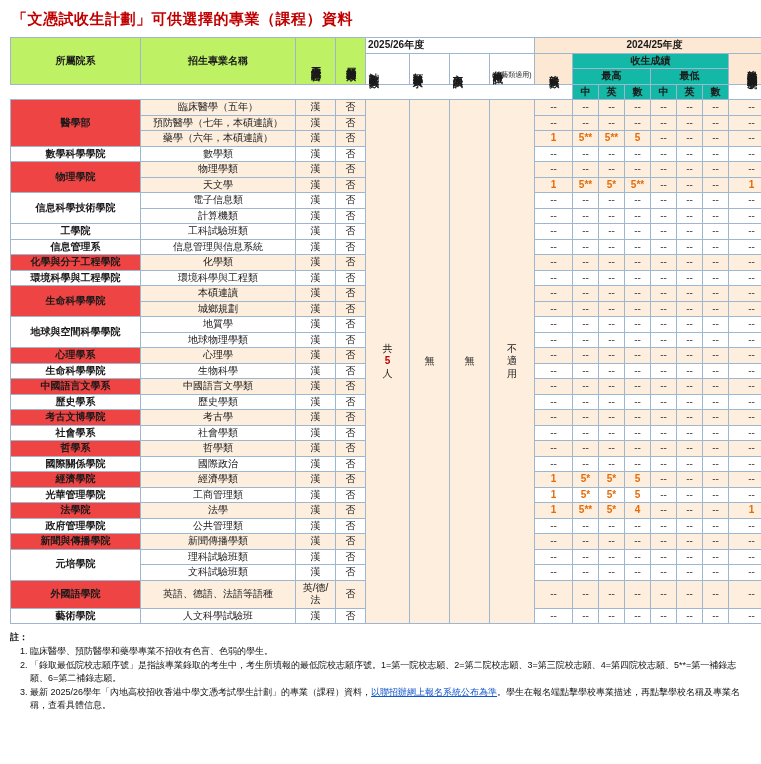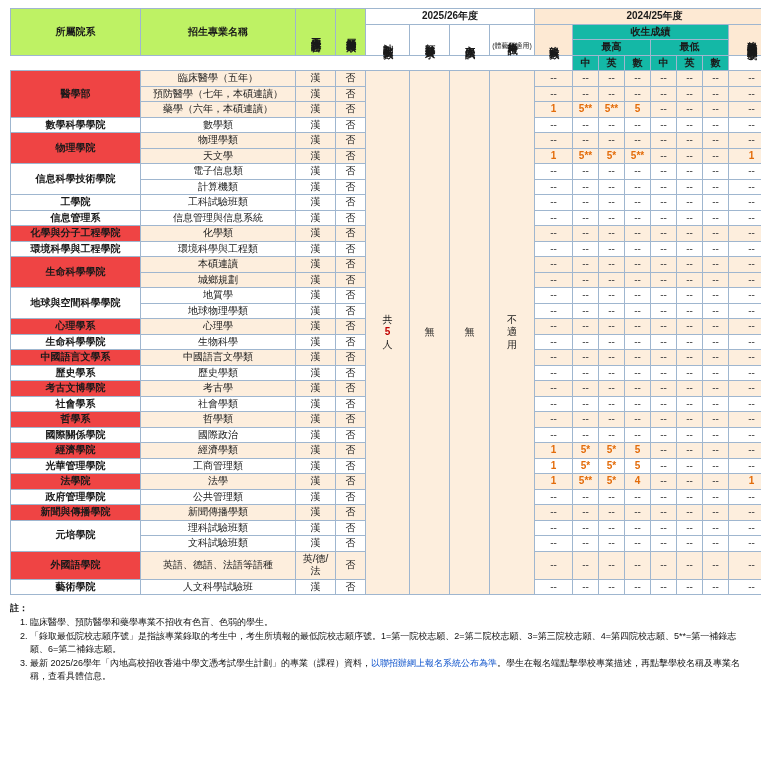--- a/index.html
+++ b/index.html
@@ -27,21 +27,21 @@
   table.main td,table.main th{
     border:1px solid #9fb6cf;
     padding:1px 2px;
     vertical-align:middle;
     line-height:1.25;
   }
   
   .hd-blue{background:#bef264;font-weight:bold;text-align:center;}
   .hd-orange{background:#fde9d3;font-weight:bold;text-align:center;}
   .hd-orange2{background:#14b8a6;font-weight:bold;text-align:center;}
-  .hd-plain{background:#ffffff;font-weight:bold;text-align:center;}
+  .hd-plain{background:#ffffff;font-weight:bold;}
   .tiny{font-size:7px;font-weight:normal;display:block;line-height:1.1;}
   .vtext{
     writing-mode:vertical-rl;
     text-orientation:upright;
     letter-spacing:1px;
     display:inline-block;
     line-height:1.05;
   }
   td.c{text-align:center;}
   td.l{text-align:center;padding-left:4px;margin-left:19px;}
@@ -54,28 +54,29 @@
   .red-num{color:#c00000;font-weight:bold;}
   .notes{
     margin-top:7px;
     font-size:9px;
     line-height:1.45;
     color:#111;
   }
   .notes .nt-title{font-weight:bold;margin-bottom:1px;}
   .notes ol{margin:0;padding-left:20px;}
   .notes li{margin-bottom:1px;}
-  .lnk{color:#1155cc;}
+  .lnk{color:#1155cc;text-decoration:underline;}
   .dash{color:#444;}
 </style>
 </head>
 <body>
 
 <div class="page">
 
+  <div class="title">「文憑試收生計劃」可供選擇的專業（課程）資料</div>
 
   <table class="main">
     <colgroup>
       <col style="width:130px">
       <col style="width:155px">
       <col style="width:40px">
       <col style="width:30px">
       <col style="width:44px">
       <col style="width:40px">
       <col style="width:40px">

